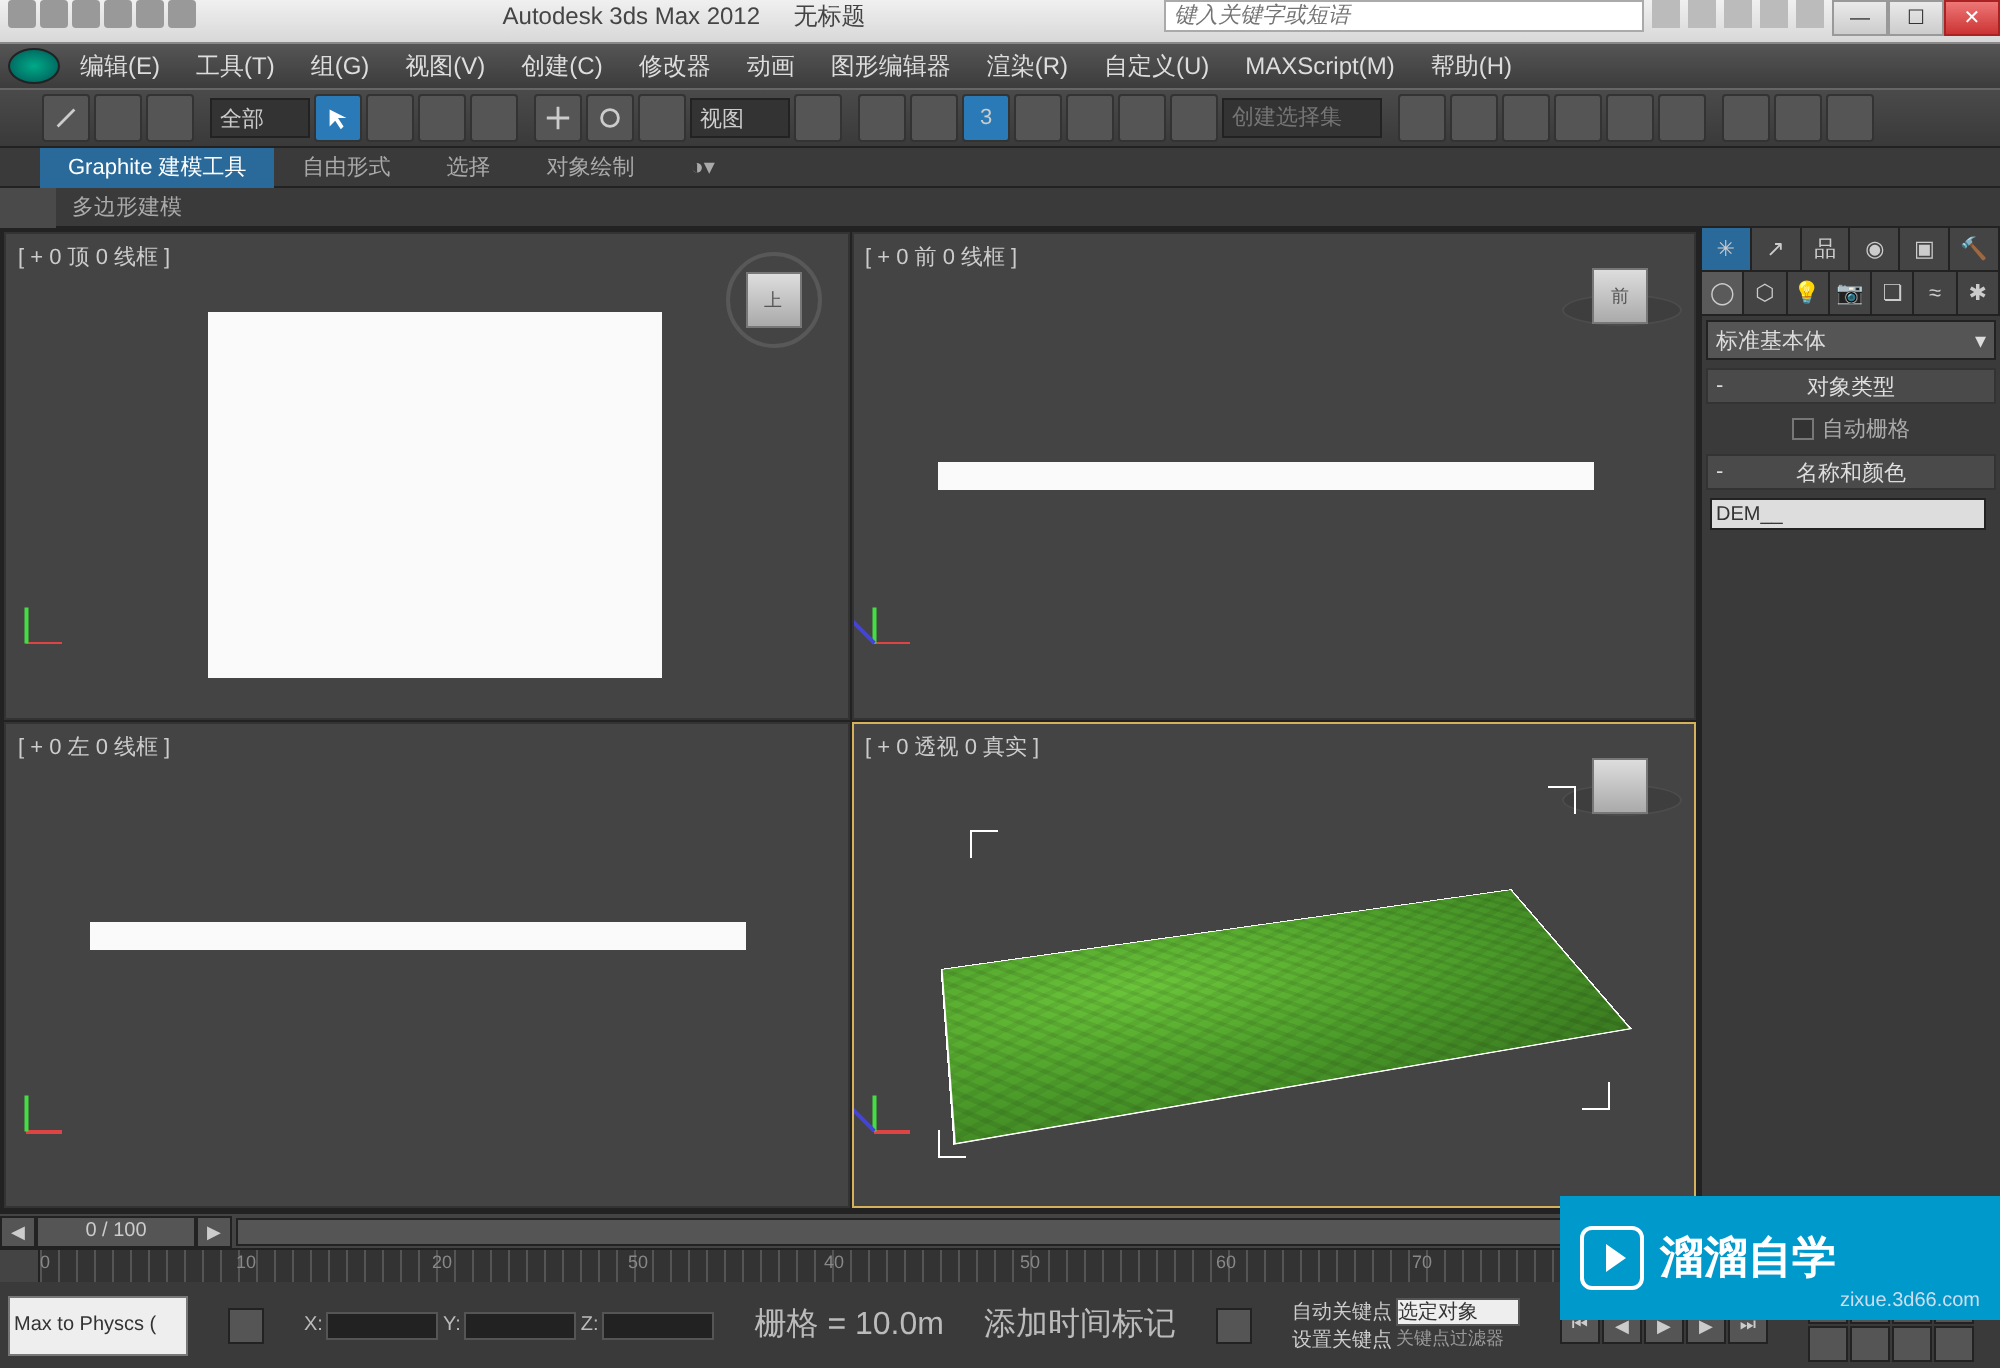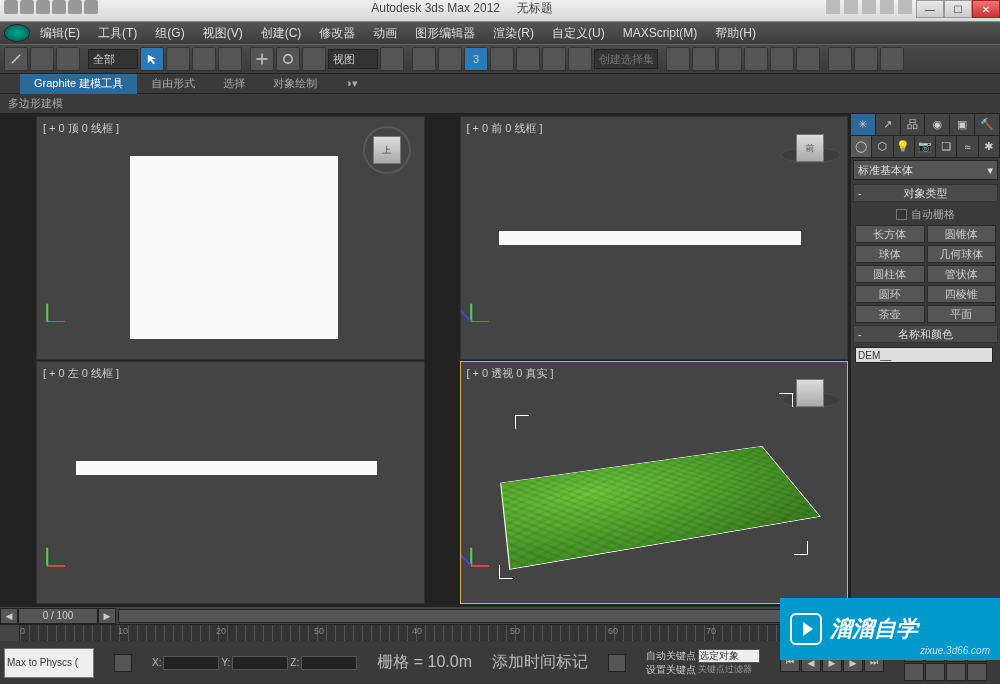--- a/index.html
+++ b/index.html
@@ -17,38 +17,38 @@
 .winbtns div { width: 28px; height: 18px; display: flex; align-items: center; justify-content: center; font-size: 10px; }
 .winbtns .min, .winbtns .max { background: linear-gradient(#eaeaea,#ccc); border: 1px solid #999; color: #333; }
 .winbtns .close { background: linear-gradient(#e77,#c33); color: #fff; border: 1px solid #a22; }
 
 
 .menubar { height: 22px; background: linear-gradient(#555,#3c3c3c); display: flex; align-items: center; padding: 0 4px; gap: 2px; }
 .menubar .logo { width: 26px; height: 18px; background: radial-gradient(#0a8,#055); border-radius: 50%; border:1px solid #222; }
 .menubar span { padding: 2px 8px; color: #ddd; font-size: 12px; cursor: default; }
 
 
-.maintoolbar { height: 30px; background: linear-gradient(#4a4a4a,#3a3a3a); border-top: 1px solid #666; border-bottom: 1px solid #222; display: flex; align-items: center; padding: 0 4px; gap: 2px; }
+.maintoolbar { height: 30px; background: linear-gradient(#4a4a4a,#3a3a3a); border-top: 1px solid #666; border-bottom: 1px solid #222; display: flex; align-items: center; padding: 0 21px; gap: 2px; }
 .tbtn { width: 24px; height: 24px; background: #555; border: 1px solid #333; display: flex; align-items: center; justify-content: center; border-radius: 2px; }
 .tbtn.active { background: #2a7ab8; }
 .tbtn svg { width: 14px; height: 14px; }
 .tsep { width: 4px; }
 .tinput { height: 20px; background: #333; border: 1px solid #222; color: #ccc; font-size: 11px; padding: 0 4px; }
 .tdrop { height: 20px; background: #333; border: 1px solid #222; color: #ccc; font-size: 11px; padding: 0 4px; display: flex; align-items: center; }
 
 
 .ribbonbar { height: 20px; background: #3a3a3a; display: flex; align-items: center; border-bottom: 1px solid #222; padding-left: 20px; }
 .ribbonbar .rtab { padding: 2px 14px; height: 20px; display: flex; align-items: center; color: #aaa; font-size: 11px; }
 .ribbonbar .rtab.active { background: #2a6a9a; color: #fff; }
-.ribbonbar2 { height: 20px; background: #3a3a3a; display: flex; align-items: center; border-bottom: 1px solid #222; padding: 0 8px; color: #aaa; }
+.ribbonbar2 { height: 20px; background: #3a3a3a; display: flex; align-items: center; border-bottom: 1px solid #222; padding: 0 8px; color: #aaa; margin-left: 28px; }
 
 
 .content { display: flex; height: 492px; }
 .viewports { flex: 1; display: grid; grid-template-columns: 1fr 1fr; grid-template-rows: 1fr 1fr; gap: 1px; background: #222; padding: 2px; }
-.vp { background: #444; border: 1px solid #333; position: relative; overflow: hidden; margin-left: 34px; }
+.vp { background: #444; border: 1px solid #333; position: relative; overflow: hidden; }
 .vp.active { border: 1px solid #d4b15a; }
 .vp-label { position: absolute; top: 4px; left: 6px; color: #ccc; font-size: 11px; z-index: 3; }
 .vp-axis { position: absolute; bottom: 8px; left: 10px; width: 30px; height: 30px; z-index: 3; }
 .vp-axis .ax { position: absolute; width: 18px; height: 1.5px; transform-origin: left center; }
 .vp-axis .axr { background: #d44; transform: rotate(0deg); }
 .vp-axis .axg { background: #4d4; transform: rotate(-90deg); }
 .vp-axis .axb { background: #44d; transform: rotate(-135deg); }
 .vp-cube { position: absolute; top: 8px; right: 12px; width: 50px; height: 50px; z-index: 3; display:flex;align-items:center;justify-content:center; }
 .vp-cube .cubebox { width: 28px; height: 28px; background: linear-gradient(#ddd,#aaa); border:1px solid #777; display:flex;align-items:center;justify-content:center; font-size:9px; color:#555; }
 .vp-cube .ring { position:absolute; width:48px; height:48px; border:2px solid #666; border-radius:50%; opacity:.6; }
@@ -105,41 +105,42 @@
 .grid-txt { font-size: 16px; color: #bbb; }
 .key-area { display: flex; flex-direction: column; font-size: 10px; color: #ccc; }
 .key-area .row1 { display: flex; align-items: center; gap: 2px; }
 .key-area input { width: 62px; height: 14px; background: #eee; border: 1px solid #555; color: #333; font-size: 10px; }
 .play-ctrl { display: flex; gap: 1px; }
 .play-ctrl div { width: 20px; height: 18px; background: #555; border: 1px solid #222; display:flex;align-items:center;justify-content:center; color:#ccc; font-size:9px; }
 .nav-ctrl { display: grid; grid-template-columns: repeat(4,20px); grid-template-rows: repeat(2,18px); gap:1px; }
 .nav-ctrl div { background: #555; border: 1px solid #222; }
 
 
-.watermark { position: absolute; right: 0; bottom: 24px; width: 220px; height: 62px; background: #0099cc; display: flex; align-items: center; gap: 8px; padding: 0 10px; color: #fff; font-size: 22px; font-weight: bold; z-index: 50; font-style: italic; }
+.watermark { position: absolute; right: 0; bottom: 24px; width: 220px; height: 62px; background: #0099cc; display: flex; align-items: center; gap: 8px; padding: 0 10px; color: #fff; font-size: 22px; font-weight: bold; z-index: 50; }
 .watermark .play { width: 32px; height: 32px; border: 2px solid #fff; border-radius: 6px; display: flex; align-items: center; justify-content: center; }
 .watermark .play::after { content:''; border-left: 10px solid #fff; border-top: 7px solid transparent; border-bottom: 7px solid transparent; margin-left:3px; }
 .watermark .sub { position:absolute; right:10px; bottom:4px; font-size:10px; font-weight:normal; color:#cde; }
 </style>
 </head>
 <body>
 
 <div class="titlebar">
   <div class="qat">
     <i></i>
     <i></i>
     <i></i>
     <i></i>
     <i></i>
     <i></i>
   </div>
   <div class="title">
     <span>Autodesk 3ds Max 2012</span>&nbsp;&nbsp;&nbsp;&nbsp;
     <span>无标题</span>
   </div>
+  <input class="search" placeholder="键入关键字或短语" style="">
   <div class="righticons">
     <i></i>
     <i></i>
     <i></i>
     <i></i>
     <i></i>
   </div>
   <div class="winbtns">
     <div class="min">—</div>
     <div class="max">☐</div>
@@ -196,21 +197,21 @@
   <div class="tdrop" style="width:50px">视图</div>
   <div class="tbtn"></div>
   <div class="tsep"></div>
   <div class="tbtn"></div>
   <div class="tbtn"></div>
   <div class="tbtn active">3</div>
   <div class="tbtn"></div>
   <div class="tbtn"></div>
   <div class="tbtn"></div>
   <div class="tbtn"></div>
-  <input class="tinput" style="width: 64px;" placeholder="创建选择集">
+  <input class="tinput" style="width: 80px;" placeholder="创建选择集">
   <div class="tsep"></div>
   <div class="tbtn"></div>
   <div class="tbtn"></div>
   <div class="tbtn"></div>
   <div class="tbtn"></div>
   <div class="tbtn"></div>
   <div class="tbtn"></div>
   <div class="tsep"></div>
   <div class="tbtn"></div>
   <div class="tbtn"></div>
@@ -319,32 +320,20 @@
       <span>标准基本体</span>
         <span>▾</span>
     </div>
     <div class="rollout-hdr">
       <span class="minus">-</span>
       <span>对象类型</span>
     </div>
     <div class="check-row">
       <div class="cb"></div>
       <span>自动栅格</span>
-    </div>
-    <div class="btn-grid">
-      <button>长方体</button>
-      <button>圆锥体</button>
-      <button>球体</button>
-      <button>几何球体</button>
-      <button>圆柱体</button>
-      <button>管状体</button>
-      <button>圆环</button>
-      <button>四棱锥</button>
-      <button>茶壶</button>
-      <button>平面</button>
     </div>
     <div class="rollout-hdr">
       <span class="minus">-</span>
       <span>名称和颜色</span>
     </div>
     <div class="name-row">
       <input value="DEM__" style="">
       <div class="swatch"></div>
     </div>
   </div>

